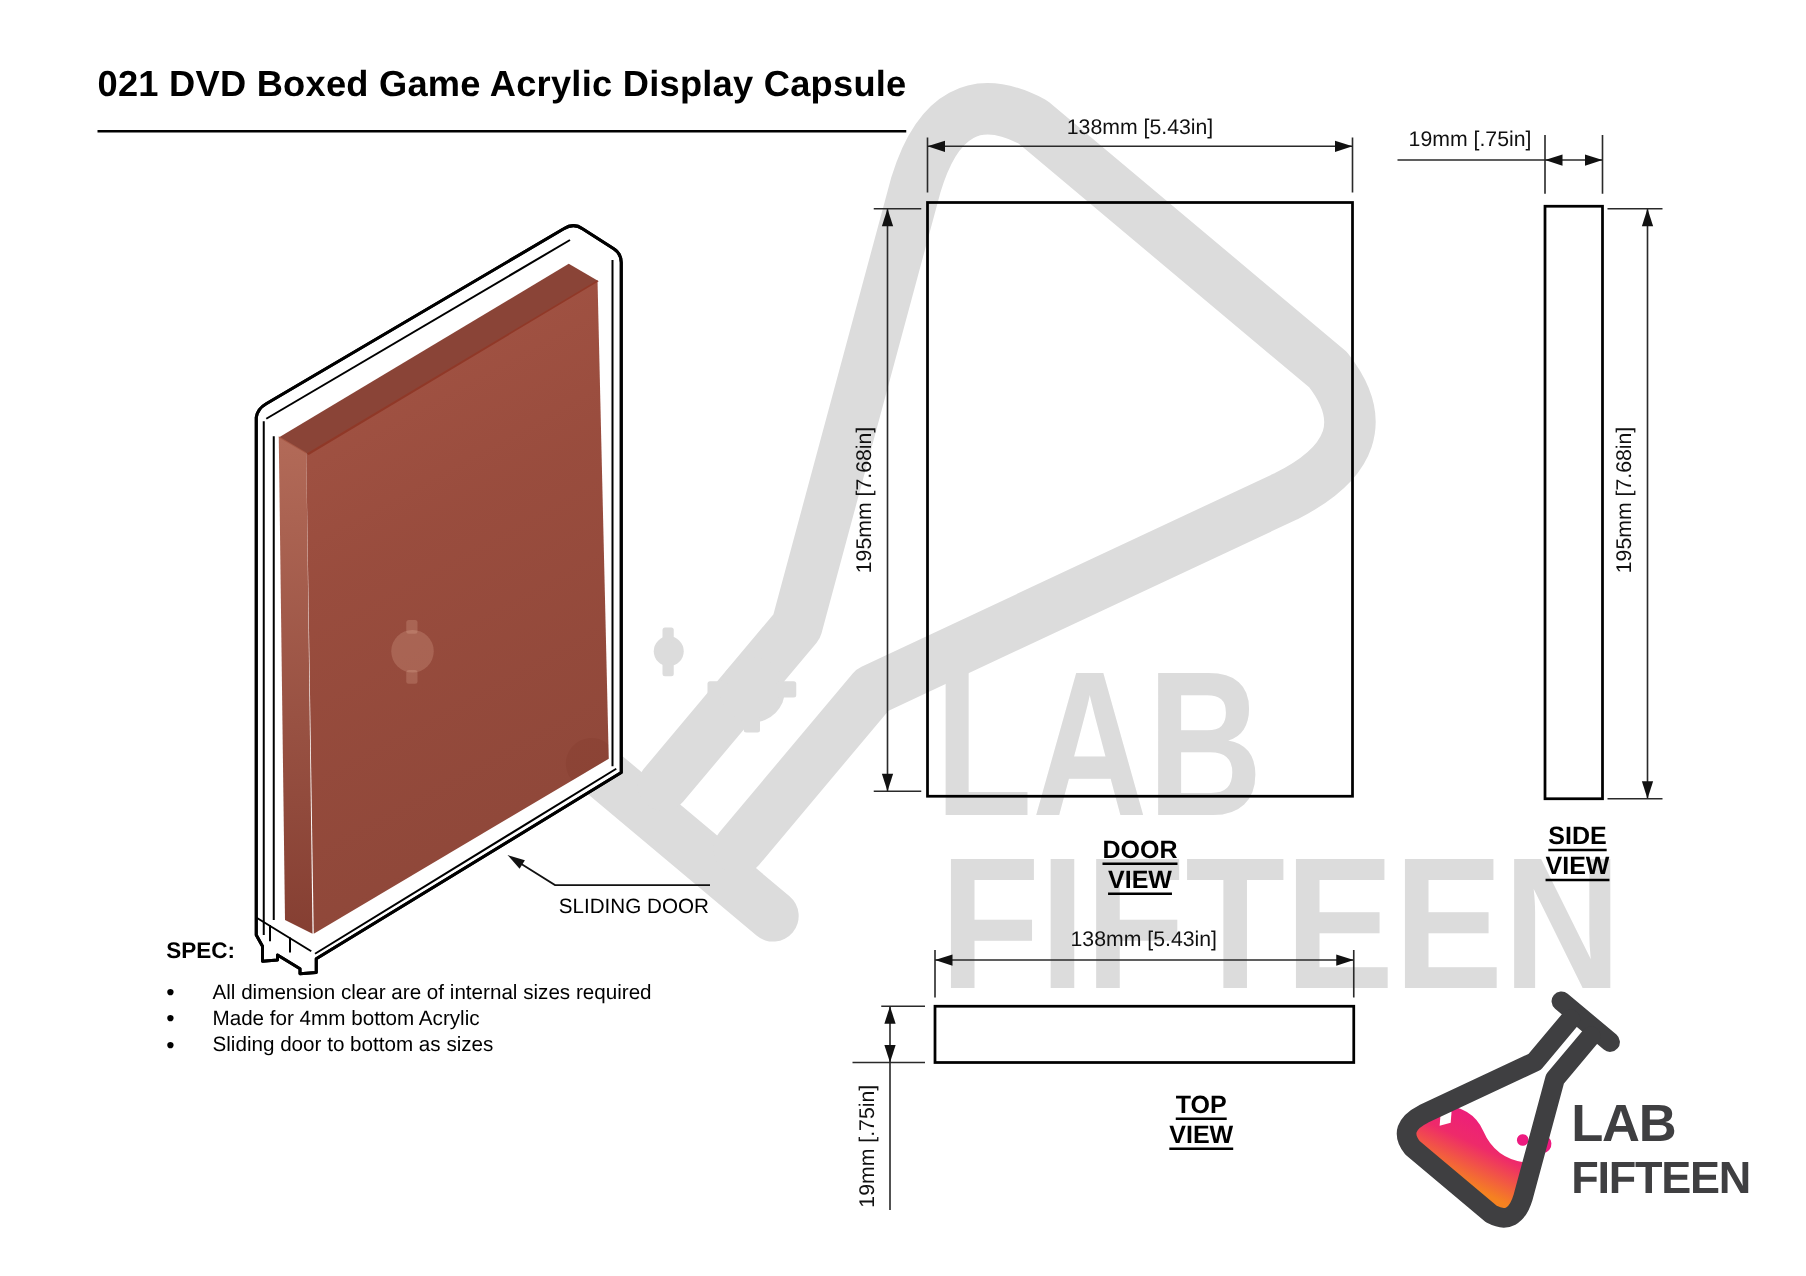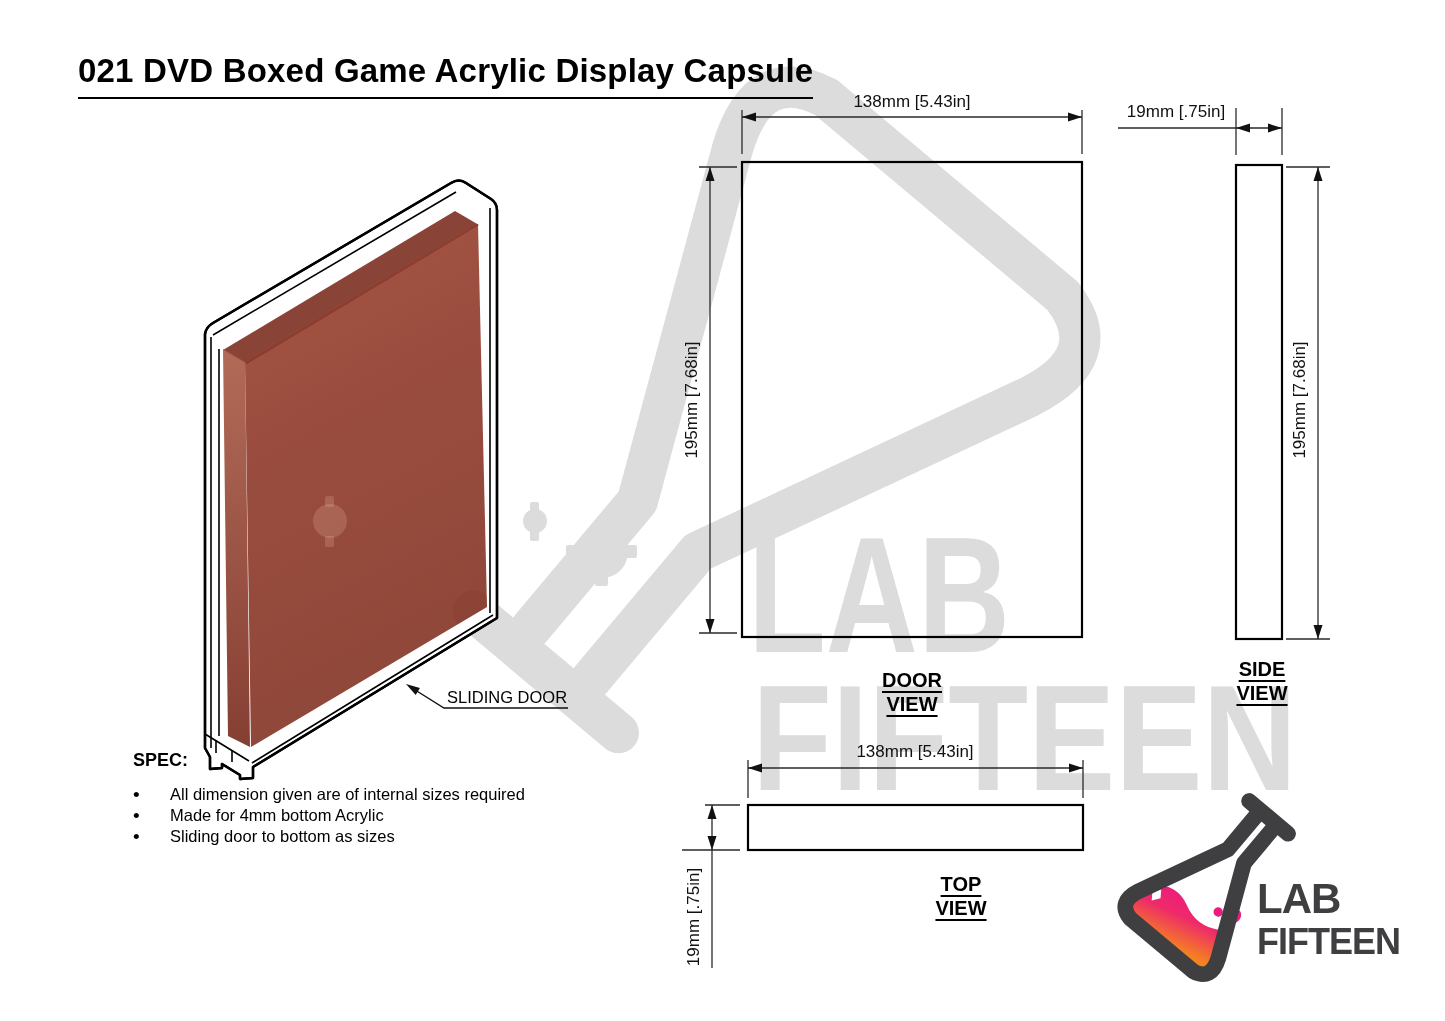--- a/index.html
+++ b/index.html
@@ -1,27 +1,27 @@
 <!DOCTYPE html>
 <html><head>
 <meta charset="utf-8">
 <style>
   html,body{margin:0;padding:0;background:#fff;}
   #page{position:relative;width:1445px;height:1021px;background:#ffffff;overflow:hidden;
         font-family:"Liberation Sans","DejaVu Sans",sans-serif;color:#000;}
   #bg{position:absolute;left:0;top:0;z-index:1;}
   .abs{position:absolute;z-index:3;}
-  .title{left:78px;top:52px;font-size:33px;font-weight:bold;letter-spacing:0.2px;
-         border-bottom:2.5px solid #000;padding-bottom:7px;white-space:nowrap;}
+  .title{left:78px;top:52px;font-size:29px;font-weight:bold;letter-spacing:0.2px;
+         border-bottom:2.5px solid #000;padding-bottom:19px;white-space:nowrap;}
   .dim{font-size:17px;color:#111;white-space:nowrap;}
   .center{transform:translate(-50%,-50%);}
   .rot{transform:translate(-50%,-50%) rotate(-90deg);}
   .viewlabel{transform:translateX(-50%);text-align:center;font-weight:bold;font-size:20px;line-height:24px;}
   .viewlabel div{text-decoration:underline;text-underline-offset:4px;text-decoration-thickness:2px;}
-  .annot{font-size:16.5px;white-space:nowrap;}
+  .annot{font-size:16.5px;white-space:nowrap;margin-top:28px;}
   .spec-h{font-size:18px;font-weight:bold;}
   .bullets{left:133px;top:784px;font-size:16.5px;line-height:21px;}
   .bullet-row{display:flex;}
   .bullet-dot{width:37px;text-align:left;font-size:19px;line-height:21px;}
   .logo-word{font-weight:bold;color:#3f3f41;letter-spacing:-1px;white-space:nowrap;}
 </style>
 </head>
 <body>
 
 <div id="page">
@@ -194,21 +194,21 @@
   <div>TOP</div>
   <div>VIEW</div>
 </div>
 
 <div class="abs annot" style="left:447px;top:688px;">SLIDING DOOR</div>
 
 <div class="abs spec-h" style="left:133px;top:750px;">SPEC:</div>
 <div class="abs bullets">
   <div class="bullet-row">
     <span class="bullet-dot">•</span>
-    <span>All dimension given are of internal sizes required</span>
+    <span>All dimension clear are of internal sizes required</span>
   </div>
   <div class="bullet-row">
     <span class="bullet-dot">•</span>
     <span>Made for 4mm bottom Acrylic</span>
   </div>
   <div class="bullet-row">
     <span class="bullet-dot">•</span>
     <span>Sliding door to bottom as sizes</span>
   </div>
 </div>

